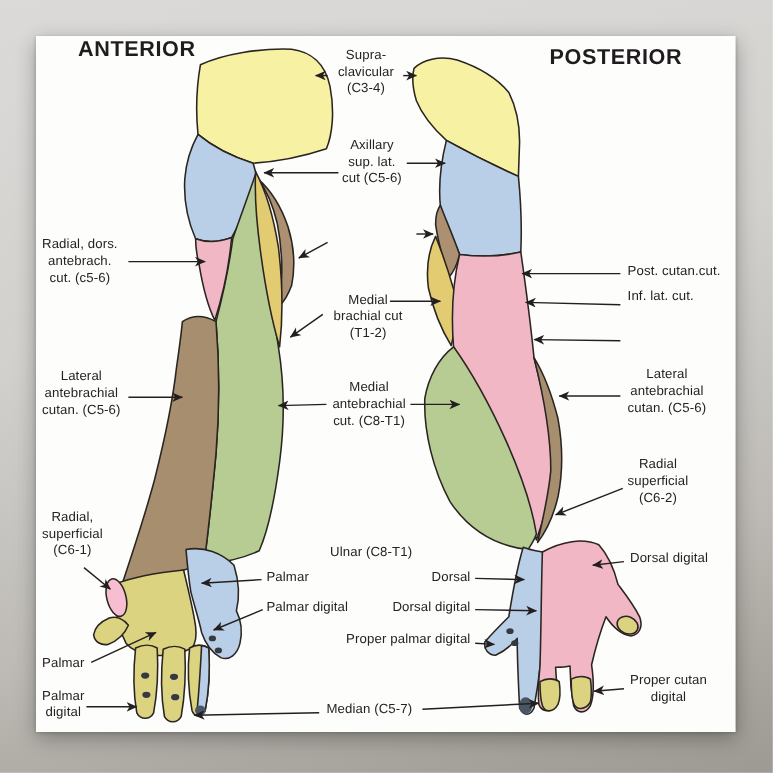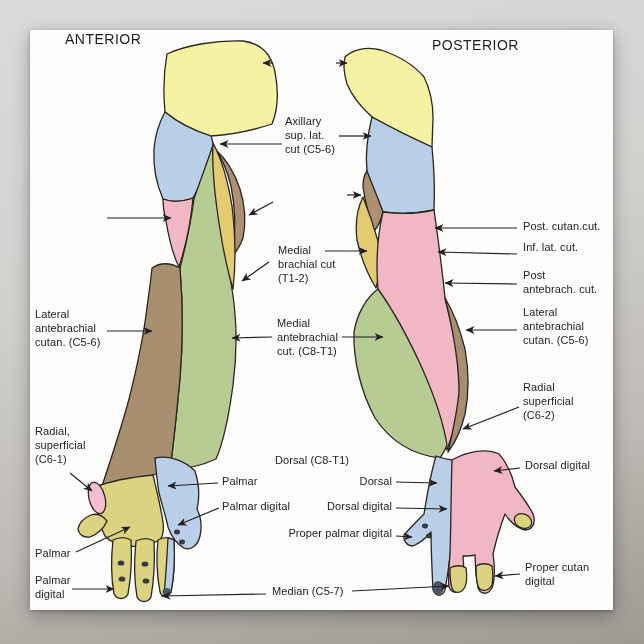--- a/index.html
+++ b/index.html
@@ -11,36 +11,36 @@
   .poster{
     position:absolute;left:30px;top:30px;width:583px;height:580px;
     background:#fdfdfc;
     box-shadow:0 5px 16px rgba(0,0,0,0.30),0 1px 3px rgba(0,0,0,0.22);
   }
   .diagram-svg{position:absolute;left:0;top:0;width:644px;height:644px;}
   .region{stroke:#2a2521;stroke-width:1.3;stroke-linejoin:round;}
   .leader{stroke:#231f20;stroke-width:1.2;fill:none;marker-end:url(#ah);}
   .lbl{
     position:absolute;font-size:11px;line-height:14px;color:#262223;
-    white-space:pre-line;letter-spacing:0.1px;
+    white-space:pre-line;letter-spacing:0.1px;text-align:center;
   }
   .lbl.center{text-align:center;}
   .lbl.rightalign{}
   .heading{
-    position:absolute;font-size:14px;font-weight:400;letter-spacing:0.5px;color:#1f1c1d;
+    position:absolute;font-size:18px;font-weight:700;letter-spacing:0.5px;color:#1f1c1d;
   }
 </style>
 </head>
 <body>
 
 <div class="stage">
   <div class="poster"></div>
 
   <div class="heading" style="left:65px;top:31px">ANTERIOR</div>
-  <div class="heading" style="left:432px;top:37px">POSTERIOR</div>
+  <div class="heading" style="left:458px;top:37px">POSTERIOR</div>
 
   <svg class="diagram-svg" viewBox="0 0 644 644">
     <defs>
       <marker id="ah" markerWidth="11" markerHeight="9" refX="8.5" refY="4" orient="auto" markerUnits="userSpaceOnUse">
         <path d="M0,0 L9,4 L0,8 L2.5,4 Z" fill="#231f20"></path>
       </marker>
     </defs>
 
     <path class="region" d="M167 54 C186 45 217 40 243 41 C259 43 271 53 275 72 C279 93 277 112 272 124 C251 131 227 135 211 136 C195 131 177 122 165 112 C163 92 164 71 167 54 Z" fill="#f6f1a3"></path>
     <path class="region" d="M165 112 C177 122 195 131 211 136 L214 147 C208 166 200 186 193 198 C182 202 171 202 163 199 C156 183 153 166 154 149 C155 136 159 123 165 112 Z" fill="#b9cee7"></path>
@@ -108,51 +108,55 @@
     <path class="leader" d="M352 591 L449 586"></path>
     <path class="leader" d="M517 228 L435 228"></path>
     <path class="leader" d="M517 254 L438 252"></path>
     <path class="leader" d="M517 284 L445 283"></path>
     <path class="leader" d="M517 330 L466 330"></path>
     <path class="leader" d="M519 407 L463 429"></path>
     <path class="leader" d="M520 468 L494 471"></path>
     <path class="leader" d="M520 574 L495 576"></path>
   </svg>
 
+  <div class="lbl center" style="left:275px;top:39px;width:60px">Supra-
+clavicular
+(C3-4)</div>
   <div class="lbl" style="left:285px;top:114px">Axillary
 sup. lat.
 cut (C5-6)</div>
   <div class="lbl" style="left:278px;top:243px">Medial
 brachial cut
 (T1-2)</div>
   <div class="lbl" style="left:277px;top:316px">Medial
 antebrachial
 cut. (C8-T1)</div>
-  <div class="lbl" style="left:275px;top:453px">Dorsal (C8-T1)</div>
+  <div class="lbl" style="left:275px;top:453px">Ulnar (C8-T1)</div>
   <div class="lbl" style="left:222px;top:474px">Palmar</div>
   <div class="lbl" style="left:222px;top:499px">Palmar digital</div>
   <div class="lbl rightalign" style="right:252px;top:474px">Dorsal</div>
   <div class="lbl rightalign" style="right:252px;top:499px">Dorsal digital</div>
   <div class="lbl rightalign" style="right:252px;top:526px">Proper palmar digital</div>
   <div class="lbl" style="left:272px;top:584px">Median (C5-7)</div>
 
+  <div class="lbl" style="left:35px;top:197px">Radial, dors.
+antebrach.
+cut. (c5-6)</div>
   <div class="lbl" style="left:35px;top:307px">Lateral
 antebrachial
 cutan. (C5-6)</div>
   <div class="lbl" style="left:35px;top:424px">Radial,
 superficial
 (C6-1)</div>
   <div class="lbl" style="left:35px;top:546px">Palmar</div>
   <div class="lbl" style="left:35px;top:573px">Palmar
 digital</div>
 
   <div class="lbl" style="left:523px;top:219px">Post. cutan.cut.</div>
   <div class="lbl" style="left:523px;top:240px">Inf. lat. cut.</div>
-  <div class="lbl" style="left:523px;top:268px">Post
-antebrach. cut.</div>
   <div class="lbl" style="left:523px;top:305px">Lateral
 antebrachial
 cutan. (C5-6)</div>
   <div class="lbl" style="left:523px;top:380px">Radial
 superficial
 (C6-2)</div>
   <div class="lbl" style="left:525px;top:458px">Dorsal digital</div>
   <div class="lbl" style="left:525px;top:560px">Proper cutan
 digital</div>
 </div>

